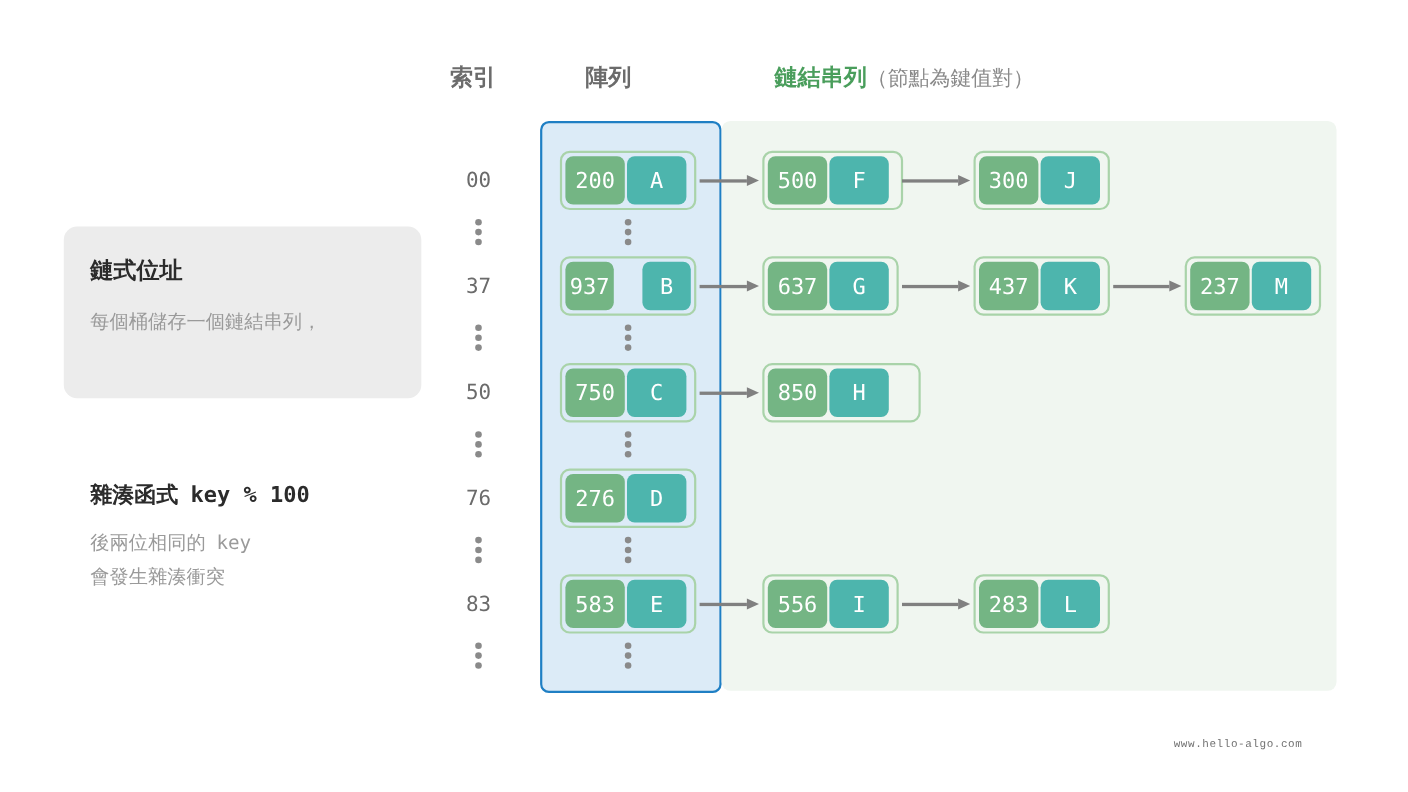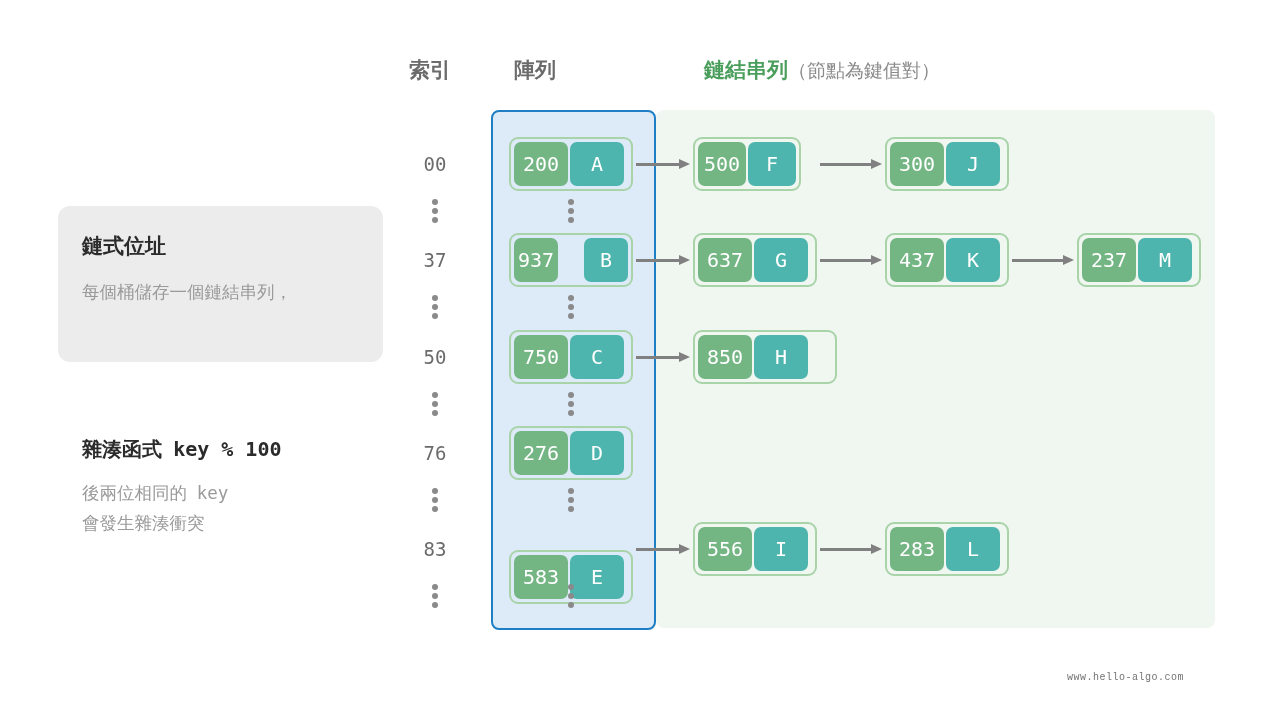--- a/index.html
+++ b/index.html
@@ -7,21 +7,21 @@
     width:1280px;height:720px;
     background:#ffffff;
     font-family:"Liberation Sans","DejaVu Sans",sans-serif;
     overflow:hidden;position:relative;
   }
   .stage{position:absolute;left:0;top:0;width:1280px;height:720px;}
 
   
   .hdr{position:absolute;font-weight:bold;font-size:21px;color:#6b6b6b;white-space:nowrap;}
   #hdr-index{left:409px;top:56px;}
-  #hdr-array{left:514px;top:56px;}
+  #hdr-array{left:532px;top:56px;}
   #hdr-list{left:704px;top:56px;color:#4a9e5c;}
   #hdr-list .sub{color:#8a8a8a;font-weight:normal;font-size:19px;}
 
   
   #info-card{
     position:absolute;left:58px;top:206px;width:325px;height:156px;
     background:#ececec;border-radius:12px;
   }
   #info-card-title{
     position:absolute;left:82px;top:232px;font-size:21px;font-weight:bold;color:#2b2b2b;
@@ -121,21 +121,21 @@
   <div id="rows-layer">
       <div class="idx" style="left: 405px; top: 137px;">00</div>
       <div class="node" style="left: 509px; top: 137px; width: 124px;">
         <div class="cell key">200</div>
         <div class="cell val">A</div>
       </div>
       <div class="arrow" style="left: 636px; top: 159px; width: 54px;">
         <div class="shaft" style="width: 43px;"></div>
         <div class="head" style="left: 43px;"></div>
       </div>
-      <div class="node" style="left: 693px; top: 137px; width: 108px;">
+      <div class="node" style="left: 693px; top: 137px; width: 128px;">
         <div class="cell key">500</div>
         <div class="cell val">F</div>
       </div>
       <div class="arrow" style="left: 820px; top: 159px; width: 62px;">
         <div class="shaft" style="width: 51px;"></div>
         <div class="head" style="left: 51px;"></div>
       </div>
       <div class="node" style="left: 885px; top: 137px; width: 124px;">
         <div class="cell key">300</div>
         <div class="cell val">J</div>
@@ -221,21 +221,21 @@
         <span></span>
         <span></span>
         <span></span>
       </div>
       <div class="dots" style="left: 541px; top: 485px;">
         <span></span>
         <span></span>
         <span></span>
       </div>
       <div class="idx" style="left: 405px; top: 522px;">83</div>
-      <div class="node" style="left: 509px; top: 550px; width: 124px;">
+      <div class="node" style="left: 509px; top: 522px; width: 124px;">
         <div class="cell key">583</div>
         <div class="cell val">E</div>
       </div>
       <div class="arrow" style="left: 636px; top: 544px; width: 54px;">
         <div class="shaft" style="width: 43px;"></div>
         <div class="head" style="left: 43px;"></div>
       </div>
       <div class="node" style="left: 693px; top: 522px; width: 124px;">
         <div class="cell key">556</div>
         <div class="cell val">I</div>

